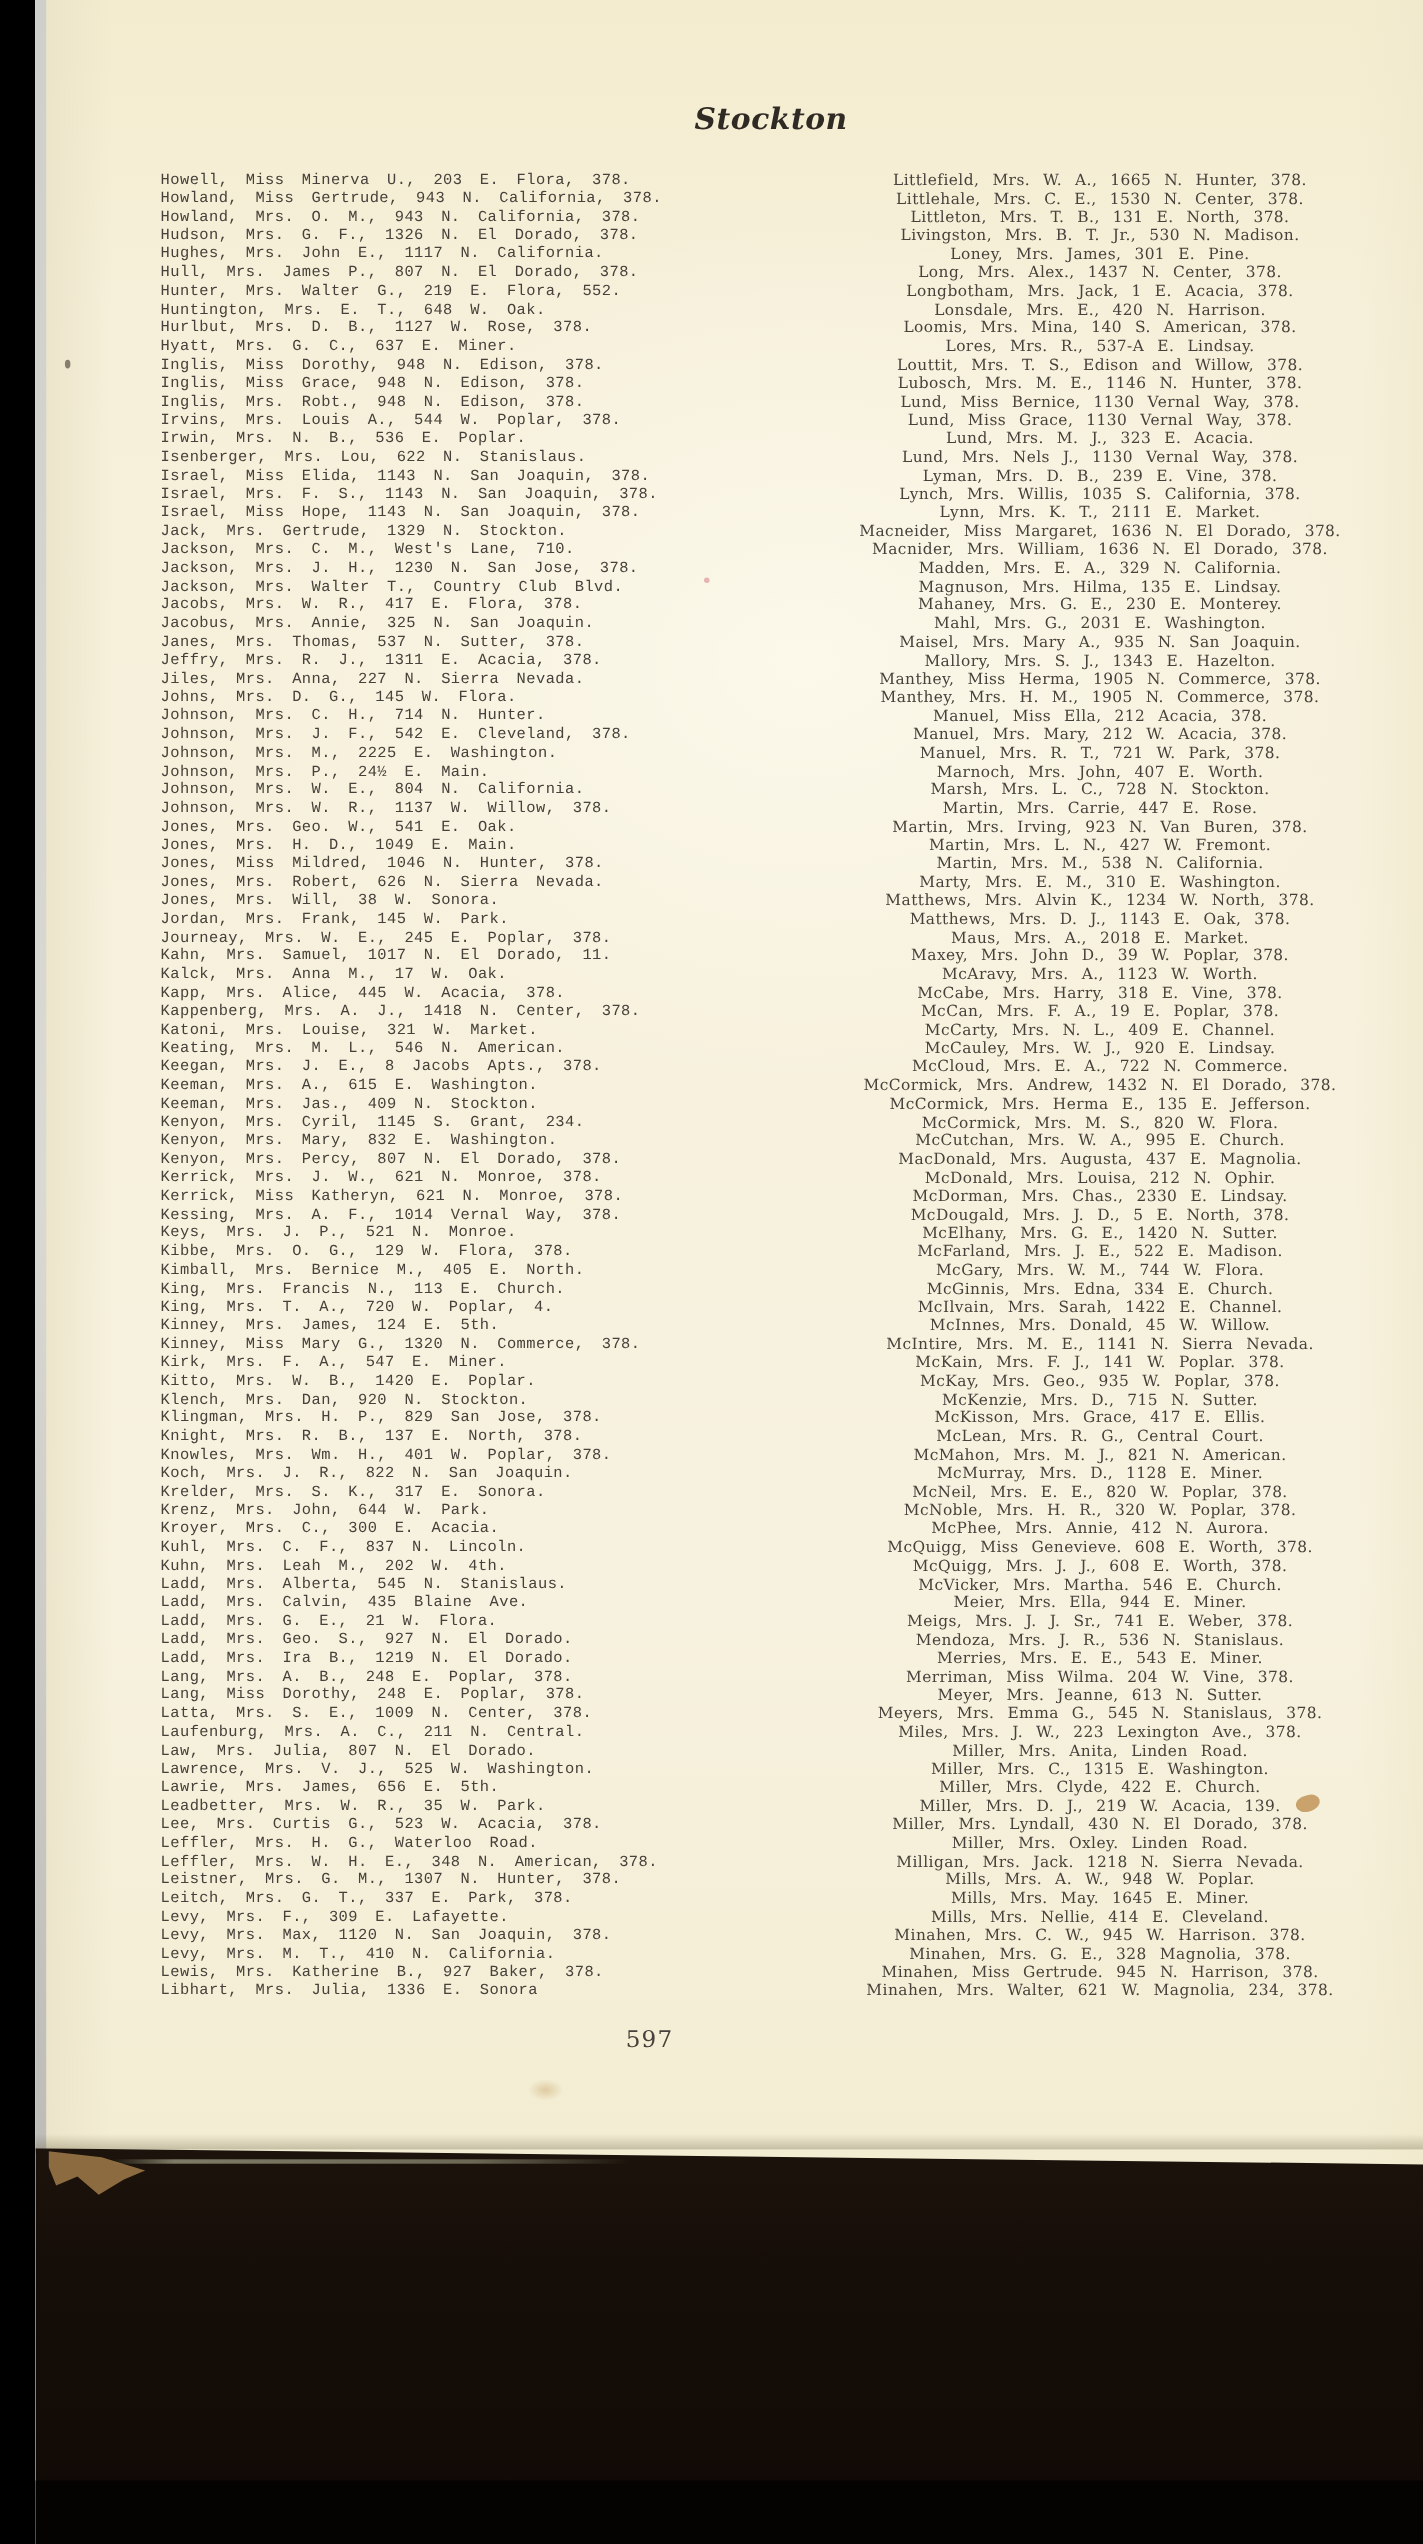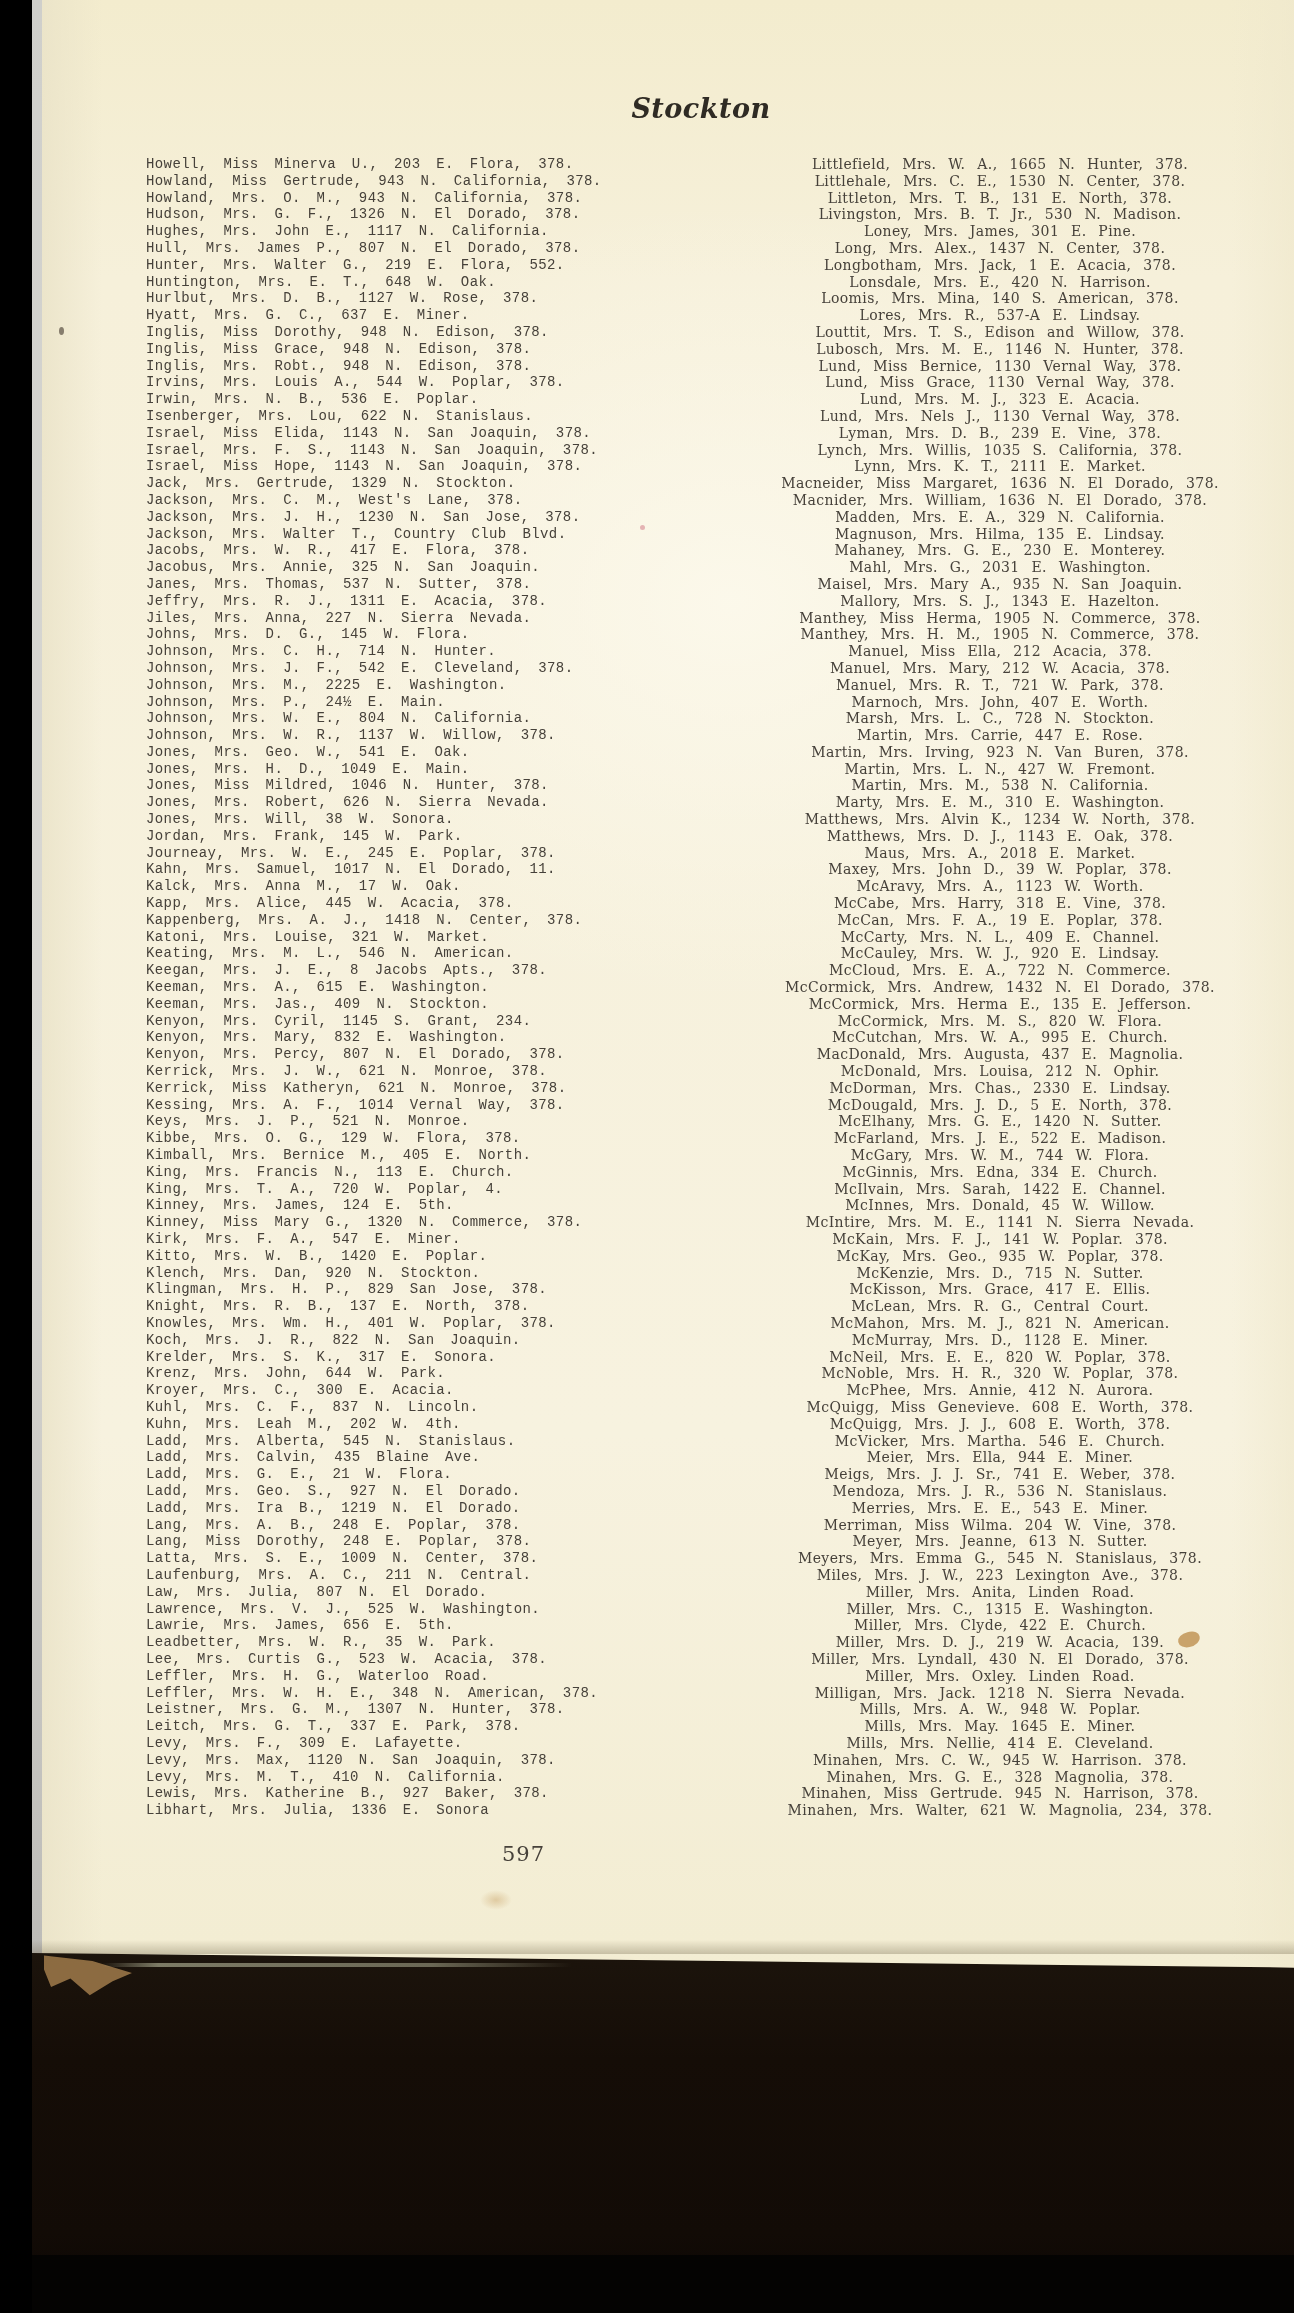--- a/index.html
+++ b/index.html
@@ -24,21 +24,21 @@
     color:var(--title-ink,#2f2b24);
   }
   .col{
     position:absolute;top:156px;font-size:14px;line-height:16.8px;
     color:var(--ink,#46413a);word-spacing:7px;letter-spacing:.4px;
   }
   .col-left{left:114px;width:530px;font-family:Liberation Mono, monospace;}
   .col-right{left:690px;width:556px;text-align:center;}
   .entry{white-space:nowrap;height:16.8px;overflow:visible;}
   .page-number{
-    position:absolute;top:1842px;left:470px;width:110px;text-align:left;
+    position:absolute;top:1842px;left:470px;width:110px;text-align:right;
     font-size:21px;color:var(--ink,#46413a);letter-spacing:1px;
   }
   .page-bottom-shade{
     position:absolute;left:0;top:1940px;width:1294px;height:14px;
     background:linear-gradient(180deg,rgba(110,98,66,0),rgba(96,84,56,.30));
   }
   .book-bottom{
     position:absolute;left:0;top:1950px;width:1294px;height:363px;
     background:linear-gradient(180deg,#1c140c 0%,#150d07 30%,#120b06 78%,#0b0604 100%);
     clip-path:polygon(0 3px,100% 18px,100% 100%,0 100%);
@@ -85,21 +85,21 @@
       <div class="entry">Inglis, Miss Dorothy, 948 N. Edison, 378.</div>
       <div class="entry">Inglis, Miss Grace, 948 N. Edison, 378.</div>
       <div class="entry">Inglis, Mrs. Robt., 948 N. Edison, 378.</div>
       <div class="entry">Irvins, Mrs. Louis A., 544 W. Poplar, 378.</div>
       <div class="entry">Irwin, Mrs. N. B., 536 E. Poplar.</div>
       <div class="entry">Isenberger, Mrs. Lou, 622 N. Stanislaus.</div>
       <div class="entry">Israel, Miss Elida, 1143 N. San Joaquin, 378.</div>
       <div class="entry">Israel, Mrs. F. S., 1143 N. San Joaquin, 378.</div>
       <div class="entry">Israel, Miss Hope, 1143 N. San Joaquin, 378.</div>
       <div class="entry">Jack, Mrs. Gertrude, 1329 N. Stockton.</div>
-      <div class="entry">Jackson, Mrs. C. M., West's Lane, 378.</div>
+      <div class="entry">Jackson, Mrs. C. M., West's Lane, 710.</div>
       <div class="entry">Jackson, Mrs. J. H., 1230 N. San Jose, 378.</div>
       <div class="entry">Jackson, Mrs. Walter T., Country Club Blvd.</div>
       <div class="entry">Jacobs, Mrs. W. R., 417 E. Flora, 378.</div>
       <div class="entry">Jacobus, Mrs. Annie, 325 N. San Joaquin.</div>
       <div class="entry">Janes, Mrs. Thomas, 537 N. Sutter, 378.</div>
       <div class="entry">Jeffry, Mrs. R. J., 1311 E. Acacia, 378.</div>
       <div class="entry">Jiles, Mrs. Anna, 227 N. Sierra Nevada.</div>
       <div class="entry">Johns, Mrs. D. G., 145 W. Flora.</div>
       <div class="entry">Johnson, Mrs. C. H., 714 N. Hunter.</div>
       <div class="entry">Johnson, Mrs. J. F., 542 E. Cleveland, 378.</div>

